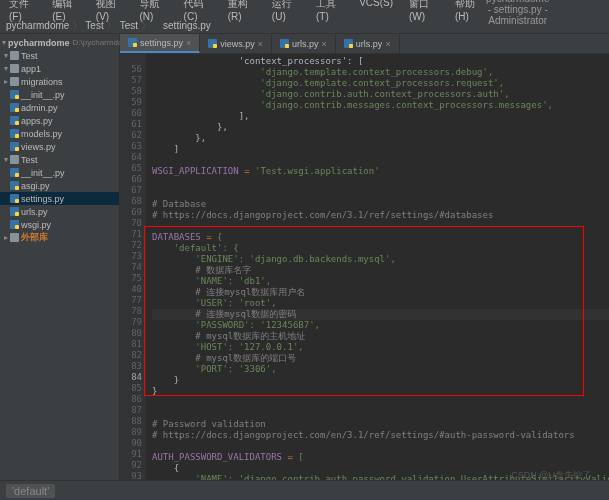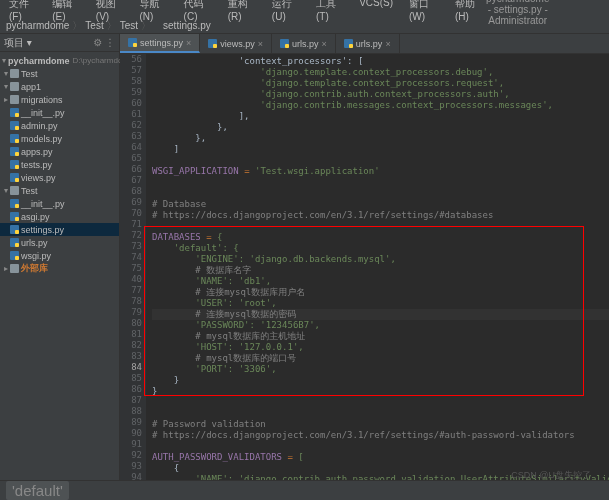--- a/index.html
+++ b/index.html
@@ -27,32 +27,32 @@
 .tree .lib { color:#cc7832;font-weight:bold; }
 .d0{padding-left:2px}.d1{padding-left:12px}.d2{padding-left:22px}.d3{padding-left:32px}
 .editor { flex:1; display:flex; flex-direction:column; background:#2b2b2b; position:relative; }
 .tabs { height:20px; background:#3c3f41; display:flex; align-items:flex-end; border-bottom:1px solid #323232; }
 .tab { height:19px; padding:0 8px; display:flex; align-items:center; gap:3px; background:#3c3f41; border-right:1px solid #323232; font-size:9px; color:#bbb; cursor:pointer; }
 .tab.active { background:#4e5254; border-bottom:2px solid #4a88c7; }
 .tab .fico { width:9px; height:9px; background:#3572A5; border-radius:1px; position:relative; }
 .tab .fico::after { content:""; position:absolute; right:0; bottom:0; width:4px; height:4px; background:#ffd43b; border-radius:1px; }
 .tab .close { color:#888; font-size:9px; }
 .code-body { flex:1; display:flex; overflow:hidden; position:relative; }
-.gutter { width:26px; text-align:right; padding:0 4px 2px 0; color:#606366; font-family:Consolas,monospace; font-size:9px; background:#313335; }
+.gutter { width:26px; text-align:right; padding:10px 4px 2px 0; color:#606366; font-family:Consolas,monospace; font-size:9px; background:#313335; }
 .gutter div { height:11px; line-height:11px; }
 .gutter .cur { color:#a4a3a3; }
 .code { flex:1; padding:2px 0 2px 6px; font-family:Consolas,monospace; font-size:9px; line-height:11px; white-space:pre; overflow:hidden; }
 .code .s { color:#6a8759; }
 .code .c { color:#808080; }
 .code .o { color:#cc7832; }
 .code .p { color:#a9b7c6; }
 .code .id { color:#9876aa; }
 .code .curline { background:#323232; display:inline-block; width:100%; }
 .redbox-editor { position:absolute; left:24px; top:172px; width:440px; height:170px; border:1.5px solid #ff0000; pointer-events:none; z-index:5; }
-.status { height:20px; background:#3c3f41; border-top:1px solid #323232; display:flex; align-items:center; padding:0 6px; font-size:15px; color:#888; }
+.status { height:20px; background:#3c3f41; border-top:1px solid #323232; display:flex; align-items:center; padding:0 6px; font-size:11px; color:#888; }
 .status-tab { background:#4e5254; padding:1px 6px; border-radius:2px; }
 .watermark { position:absolute; right:18px; bottom:18px; font-size:9px; color:#555; pointer-events:none; }
 </style>
 </head>
 <body>
 
 <div class="titlebar">
   <div class="titlebar-left" id="menus">
       <span>文件(F)</span>
       <span>编辑(E)</span>
@@ -76,24 +76,20 @@
   <span>Test</span>
     <span class="sep">〉</span>
   <span>Test</span>
     <span class="sep">〉</span>
   <span class="fico py" style="display:inline-block;width:9px;height:9px;"></span>
   <span>settings.py</span>
 </div>
 
 <div class="main">
   <div class="sidebar">
-    <div class="side-header">
-      <span>项目 ▾</span>
-      <span class="gear">⚙ ⋮</span>
-    </div>
     <div class="tree" id="tree">
       <div class="node d0">
         <span class="arrow">▾</span>
           <span class="fico dir"></span>
         <span class="lbl" style="font-weight:bold">pycharmdome</span>
         <span class="lbl" style="color:#777;margin-left:3px;font-size:8px">D:\pycharmdome</span>
       </div>
     <div class="node d1">
           <span class="arrow">▾</span>
           <span class="fico dir"></span>
@@ -115,31 +111,26 @@
           <span class="lbl">__init__.py</span>
         </div>
         <div class="node d3">
           <span class="arrow"></span>
           <span class="fico py"></span>
           <span class="lbl">admin.py</span>
         </div>
         <div class="node d3">
           <span class="arrow"></span>
           <span class="fico py"></span>
+          <span class="lbl">apps.py</span>
+        </div>
+        <div class="node d3">
+          <span class="arrow"></span>
+          <span class="fico py"></span>
           <span class="lbl">models.py</span>
-        </div>
-        <div class="node d3">
-          <span class="arrow"></span>
-          <span class="fico py"></span>
-          <span class="lbl">apps.py</span>
-        </div>
-        <div class="node d3">
-          <span class="arrow"></span>
-          <span class="fico py"></span>
-          <span class="lbl">tests.py</span>
         </div>
         <div class="node d3">
           <span class="arrow"></span>
           <span class="fico py"></span>
           <span class="lbl">views.py</span>
         </div>
         <div class="node d2">
           <span class="arrow">▾</span>
           <span class="fico dir"></span>
           <span class="lbl">Test</span>

